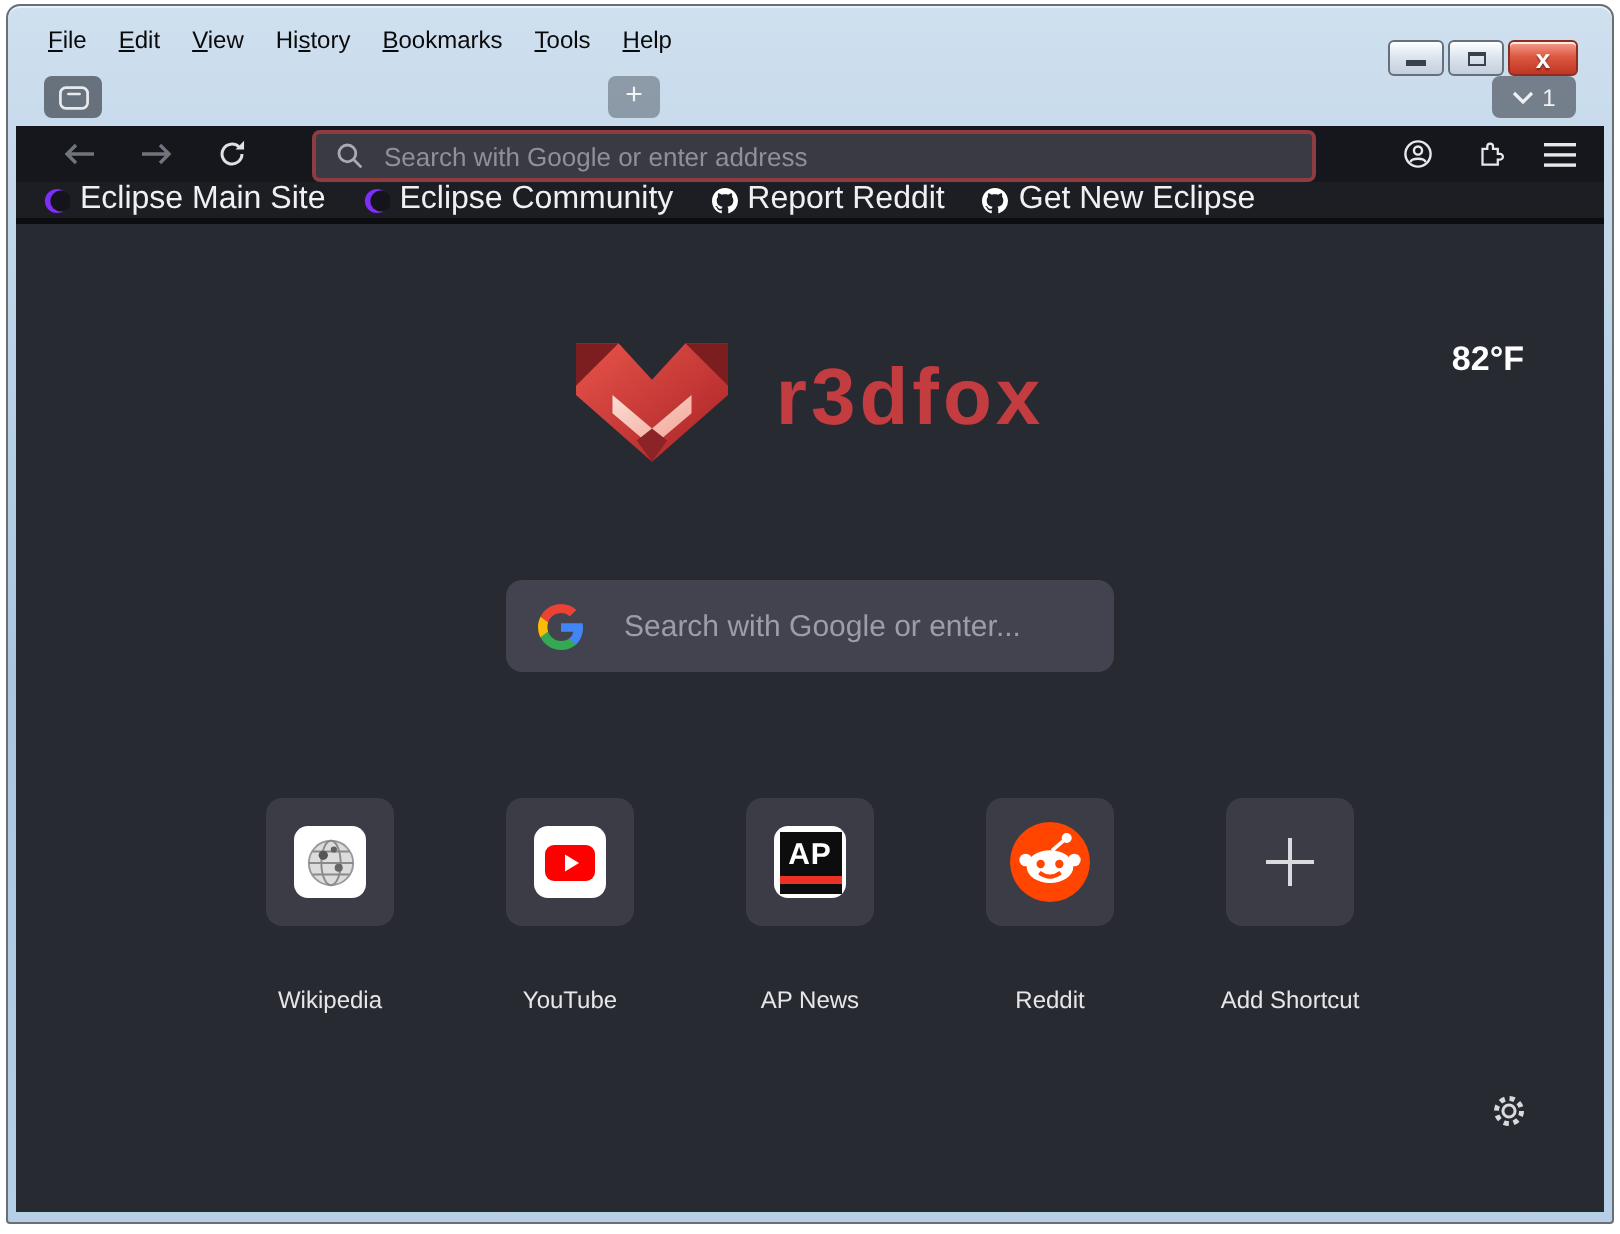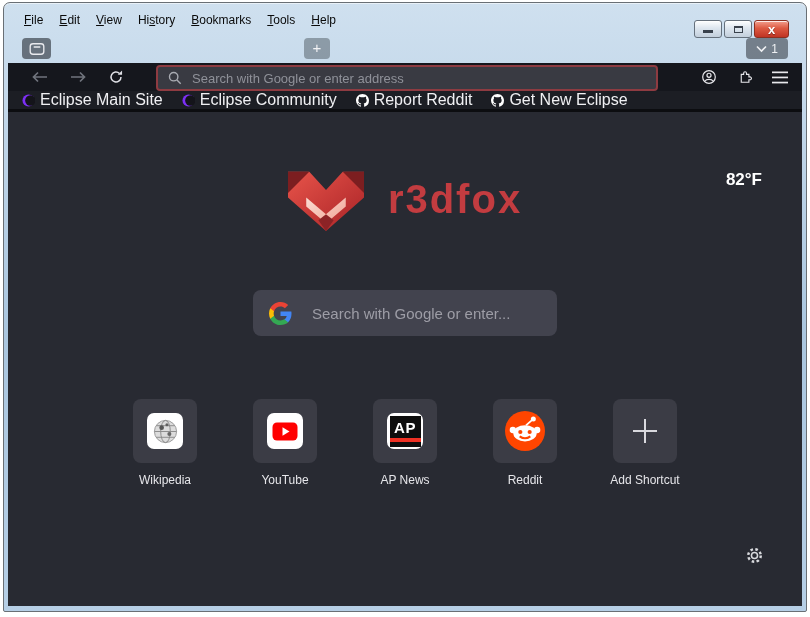--- a/index.html
+++ b/index.html
@@ -96,21 +96,21 @@
   }
   .searchbox input::placeholder { color:#9d9da6; }
 
   .shortcuts { position:absolute; top:287px; left:50%; transform:translateX(-50%); display:flex; }
   .shortcut { width:120px; display:flex; flex-direction:column; align-items:center; gap:10px; }
   .tile { width:64px; height:64px; border-radius:8px; background:#3b3c45; display:flex; align-items:center; justify-content:center; }
   .inner-white { width:36px; height:36px; border-radius:7px; background:#ffffff; display:flex; align-items:center; justify-content:center; overflow:hidden; }
   .ap-box { width:31px; height:31px; background:#0d0d0d; display:flex; flex-direction:column; align-items:center; justify-content:center; }
   .ap-text { color:#fff; font-weight:bold; font-size:15px; line-height:15px; letter-spacing:.5px; }
   .ap-bar { width:100%; height:4px; background:var(--ap_red,#ee3124); margin-top:3px; }
-  .shortcut-label { font-size:12px; color:#e6e6ea; }
+  .shortcut-label { font-size:12px; color:#e6e6ea;margin-top:20px; }
 
   .gear-btn { position:absolute; bottom:38px; right:38px; width:20px; height:20px; display:flex; align-items:center; justify-content:center; }
 </style>
 </head>
 <body>
 
 <div class="window">
 
   <div class="titlebar">
     <div class="menubar">

